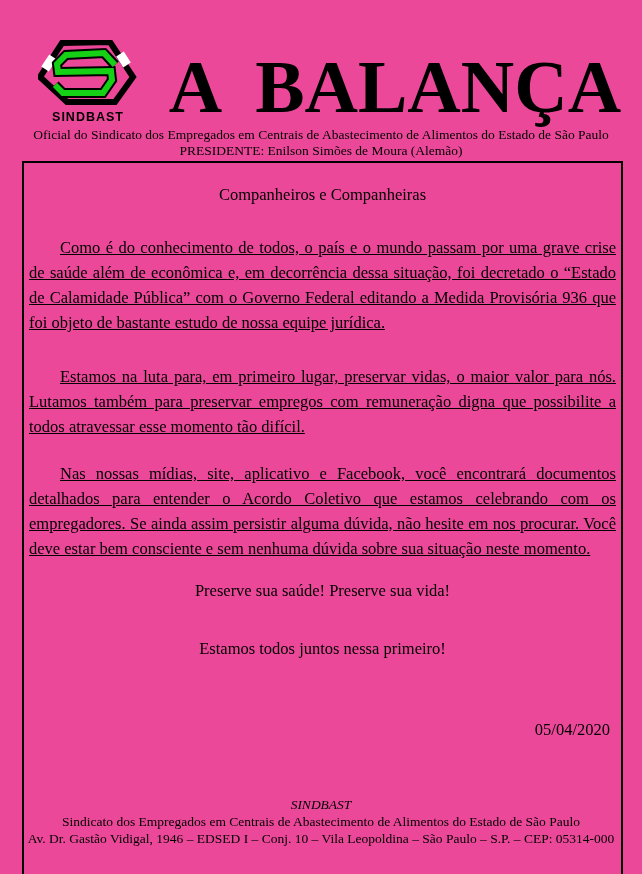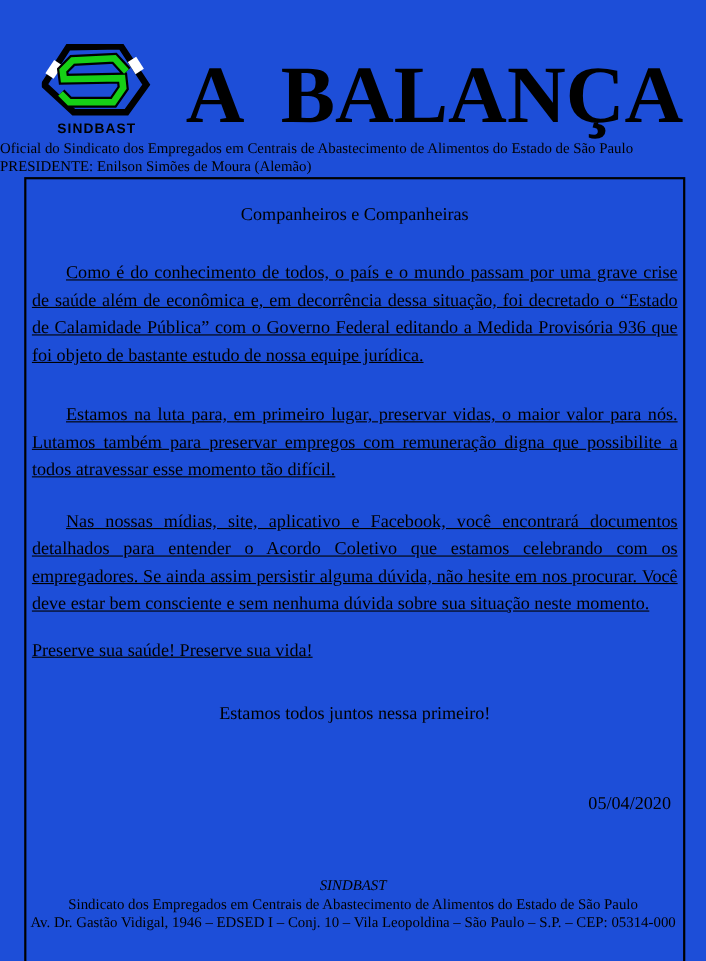--- a/index.html
+++ b/index.html
@@ -9,21 +9,21 @@
     height: 874px;
     background: #ffffff;
     overflow: hidden;
     font-family: "Liberation Serif", serif;
     color: #000;
   }
   .page {
     position: relative;
     width: 642px;
     height: 874px;
-    background: #1d4ed8;
+    background: #ec4899;
   }
   
   .logo-wrap {
     position: absolute;
     left: 38px;
     top: 40px;
     width: 100px;
     height: 86px;
   }
   .logo-svg { display: block; }
@@ -50,20 +50,21 @@
     font-size: 74px;
     line-height: 74px;
     white-space: pre;
     letter-spacing: 0px;
   }
   .subtitle {
     position: absolute;
     left: 0;
     top: 127px;
     width: 642px;
+    text-align: center;
     font-size: 13.5px;
     line-height: 16px;
   }
   
   .letter-box {
     position: absolute;
     left: 22px;
     top: 161px;
     width: 601px;
     height: 716px;
@@ -82,21 +83,21 @@
     text-align: center;
   }
   .body-par {
     text-align: justify;
     text-indent: 31px;
     text-decoration: underline;
   }
   .par-1 { margin-top: 28px !important; }
   .par-2 { margin-top: 29px !important; }
   .par-3 { margin-top: 22px !important; }
-  .slogan-1 { margin-top: 17px !important; text-align: left; text-decoration: underline; }
+  .slogan-1 { margin-top: 17px !important; text-align: center; }
   .slogan-2 { margin-top: 33px !important; text-align: center; }
   .signature-block {
     margin-top: 56px;
     text-align: right;
     padding-right: 6px;
     font-size: 16.5px;
     line-height: 25px;
   }
   
   .footer {

